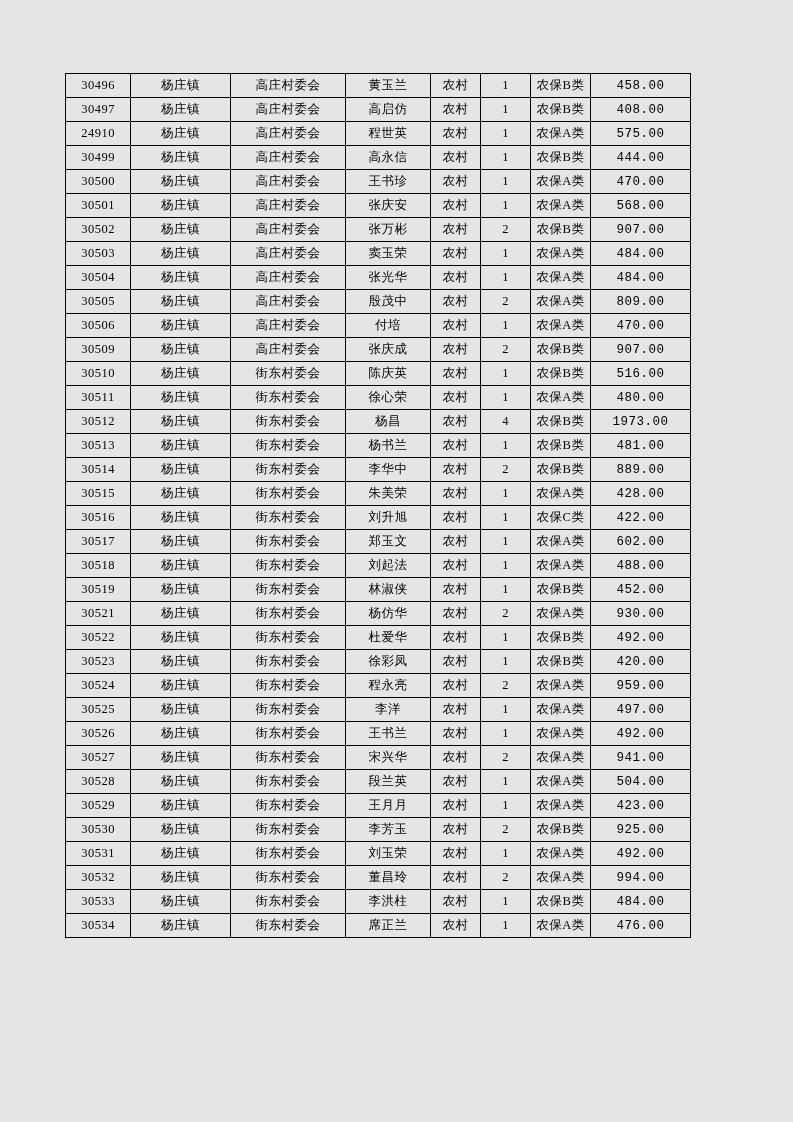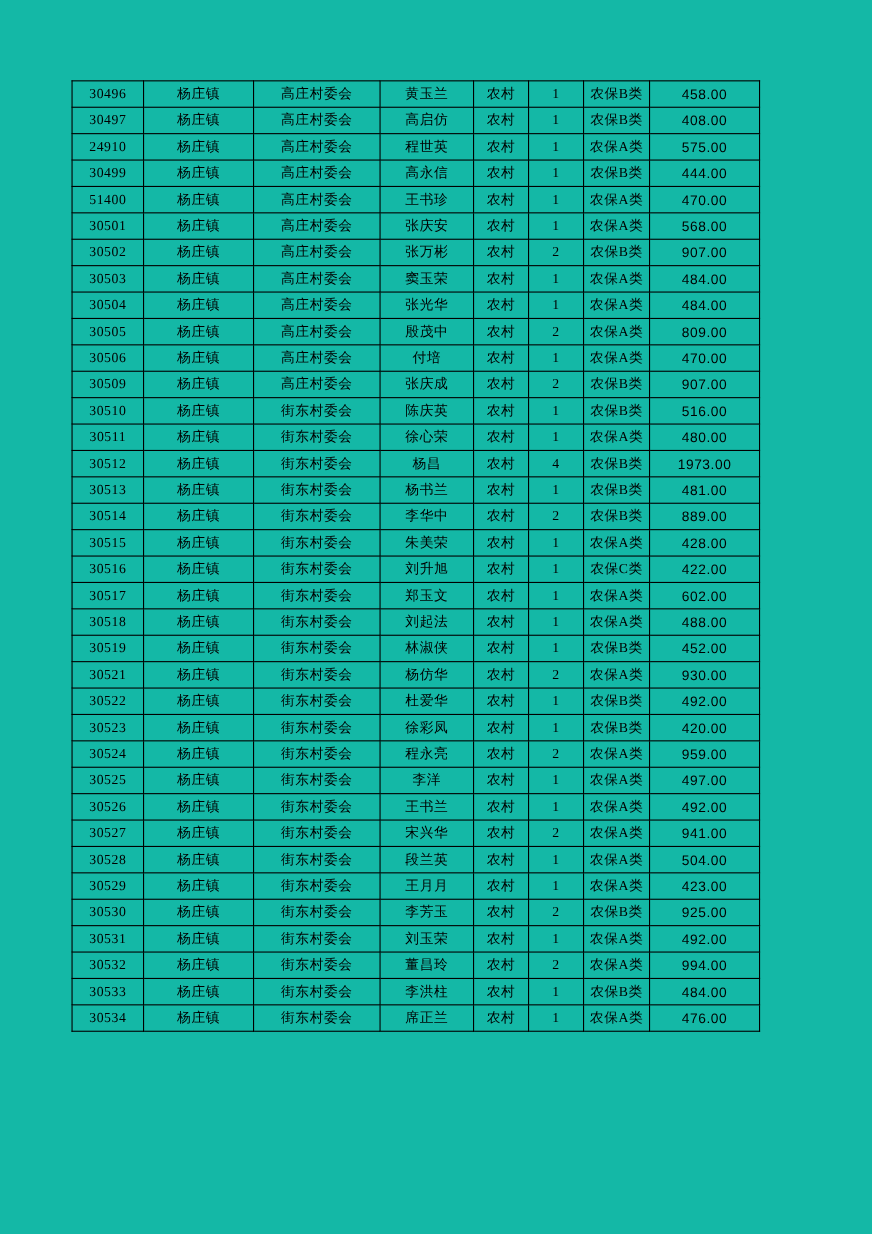--- a/index.html
+++ b/index.html
@@ -4,21 +4,21 @@
 <style>
   html, body {
     margin: 0;
     padding: 0;
     background: #ffffff;
   }
   .page {
     position: relative;
     width: 793px;
     height: 1122px;
-    background: #14b8a6;
+    background: #e5e5e5;
     font-family: "Liberation Serif", "DejaVu Serif", serif;
     color: #000000;
     overflow: hidden;
   }
   table.payment-table {
     position: absolute;
     left: 65px;
     top: 73px;
     width: 625px;
     border-collapse: collapse;
@@ -41,21 +41,21 @@
   col.c-village  { width: 115px; }
   col.c-name     { width: 85px;  }
   col.c-category { width: 50px;  }
   col.c-count    { width: 50px;  }
   col.c-type     { width: 60px;  }
   col.c-amount   { width: 100px; }
 
   td.col-amount {
     text-align: right;
     padding-right: 46px;
-    font-family: Liberation Sans, sans-serif;
+    font-family: Liberation Mono, monospace;
   }
   td.col-id {
     letter-spacing: 0.5px;
   }
 </style>
 </head>
 <body>
 
 <div class="page">
   <table class="payment-table">
@@ -104,21 +104,21 @@
           <td class="col-id">30499</td>
           <td class="col-town">杨庄镇</td>
           <td class="col-village">高庄村委会</td>
           <td class="col-name">高永信</td>
           <td class="col-category">农村</td>
           <td class="col-count">1</td>
           <td class="col-type">农保B类</td>
           <td class="col-amount">444.00</td>
         </tr>
         <tr>
-          <td class="col-id">51400</td>
+          <td class="col-id">30500</td>
           <td class="col-town">杨庄镇</td>
           <td class="col-village">高庄村委会</td>
           <td class="col-name">王书珍</td>
           <td class="col-category">农村</td>
           <td class="col-count">1</td>
           <td class="col-type">农保A类</td>
           <td class="col-amount">470.00</td>
         </tr>
         <tr>
           <td class="col-id">30501</td>

